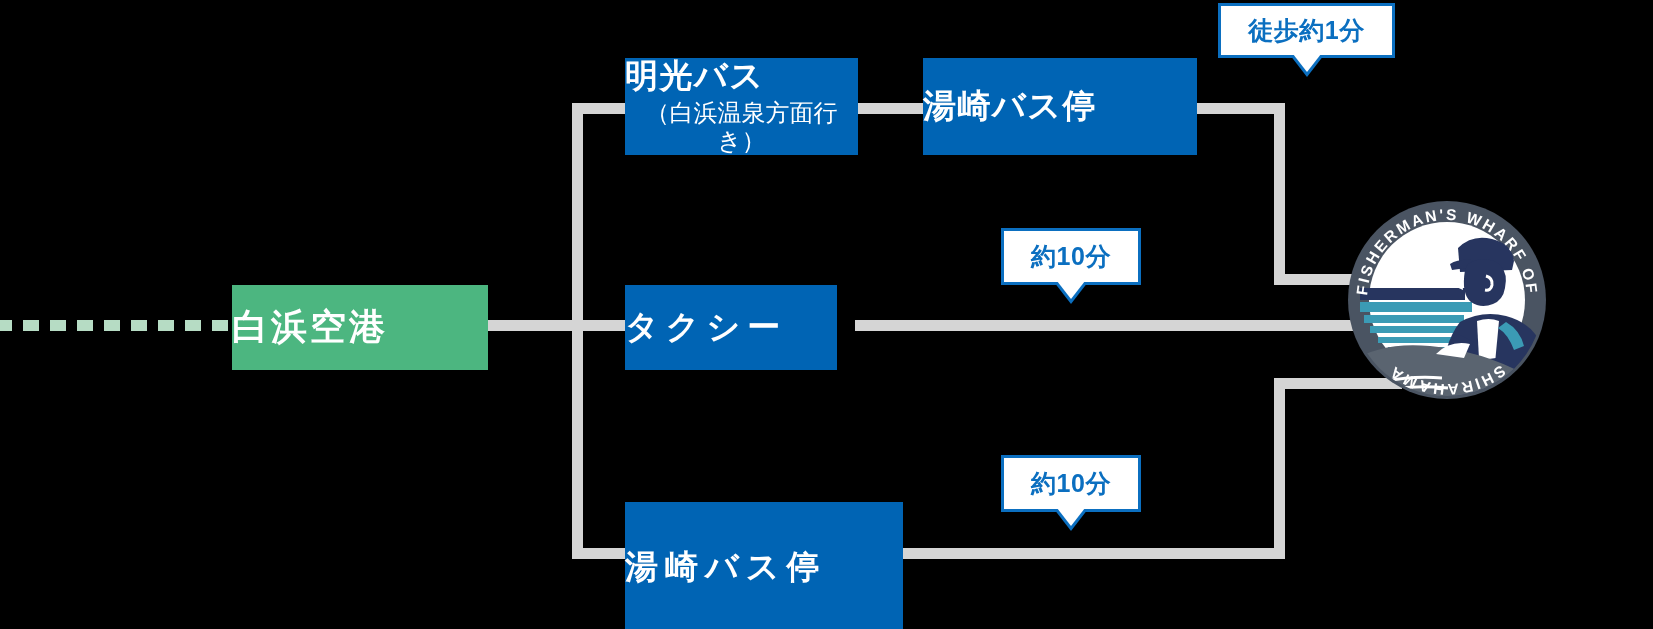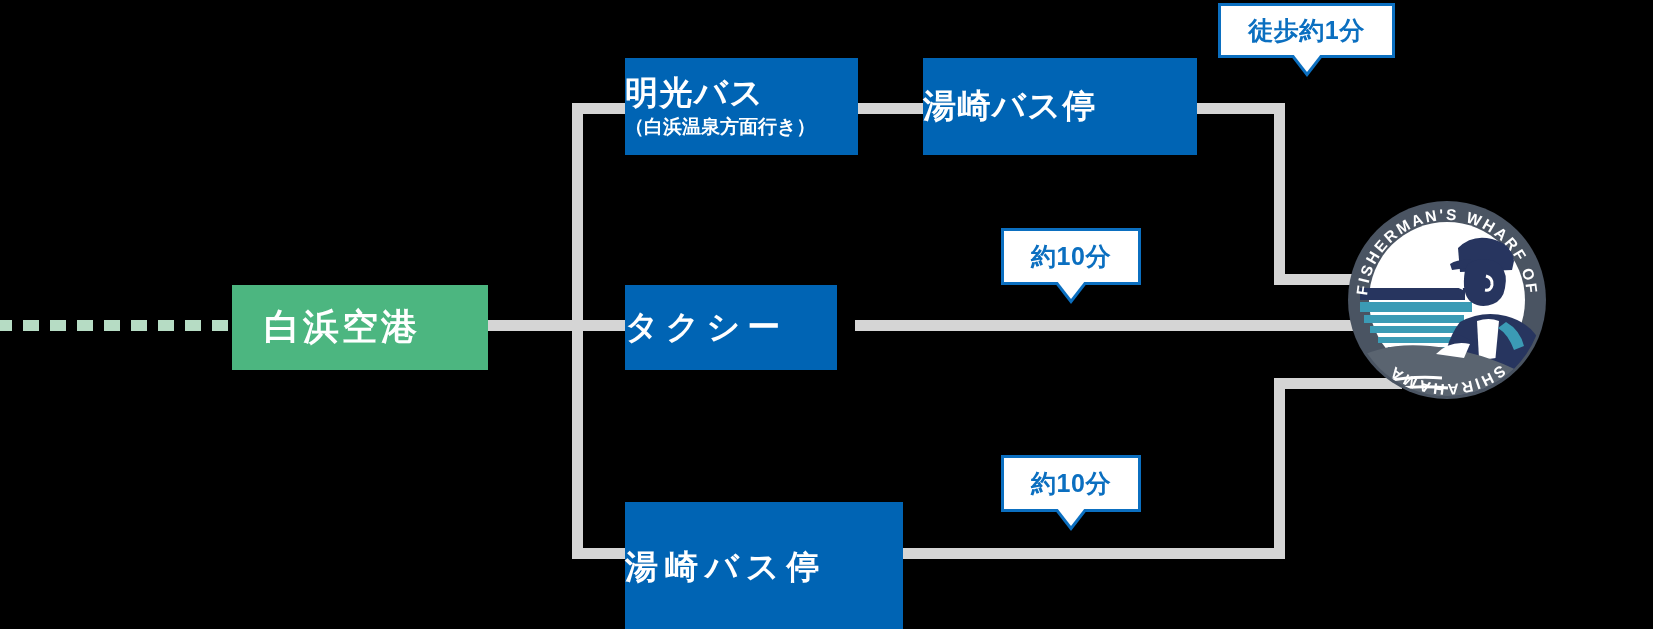--- a/index.html
+++ b/index.html
@@ -38,27 +38,27 @@
     text-align:center;
     line-height:1.18;
     box-sizing:border-box;
   }
   .box .t1{
     font-size:33px;
     font-weight:700;
     letter-spacing:1.5px;
   }
   .box .t2{
-    font-size:19px;
-    font-weight:700;
+    font-size:24px;
+    font-weight:400;
     letter-spacing:0px;
     margin-top:3px;
   }
   .box.green{background:#4cb680;}
-  .box.green .t1{font-size:36px;letter-spacing:3px;margin-left:32px;}
+  .box.green .t1{font-size:36px;letter-spacing:3px;}
   .box.blue{background:#0064b4;}
   .box.spaced .t1{letter-spacing:7px;}
 
   
   .callout{
     position:absolute;
     background:#ffffff;
     border:3px solid #0b6fc0;
     box-sizing:border-box;
     display:flex;

